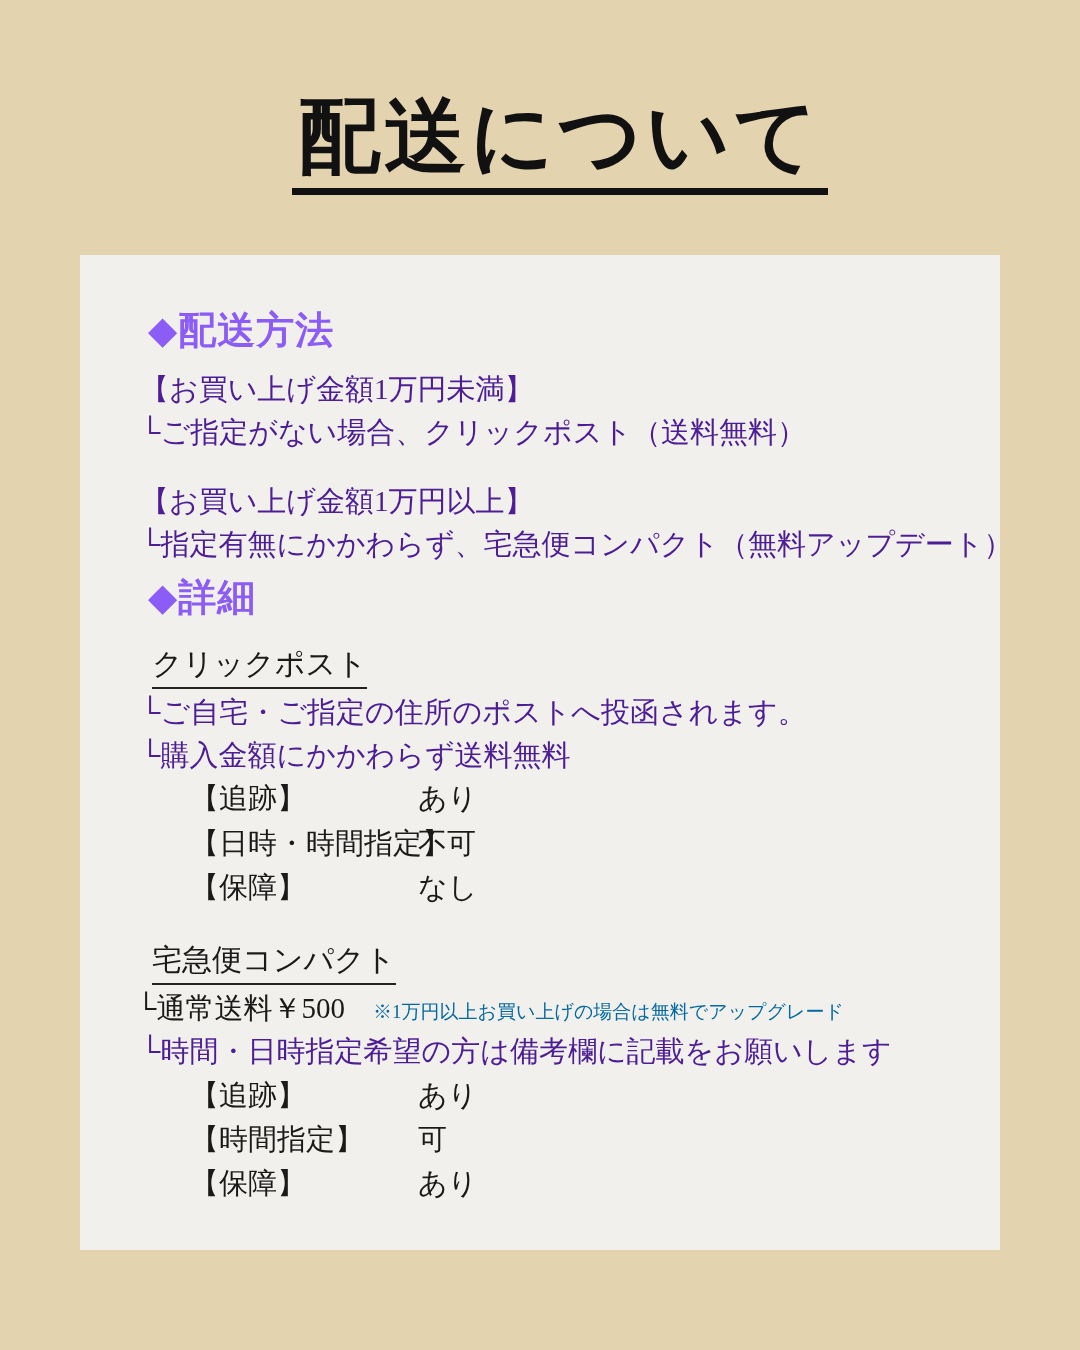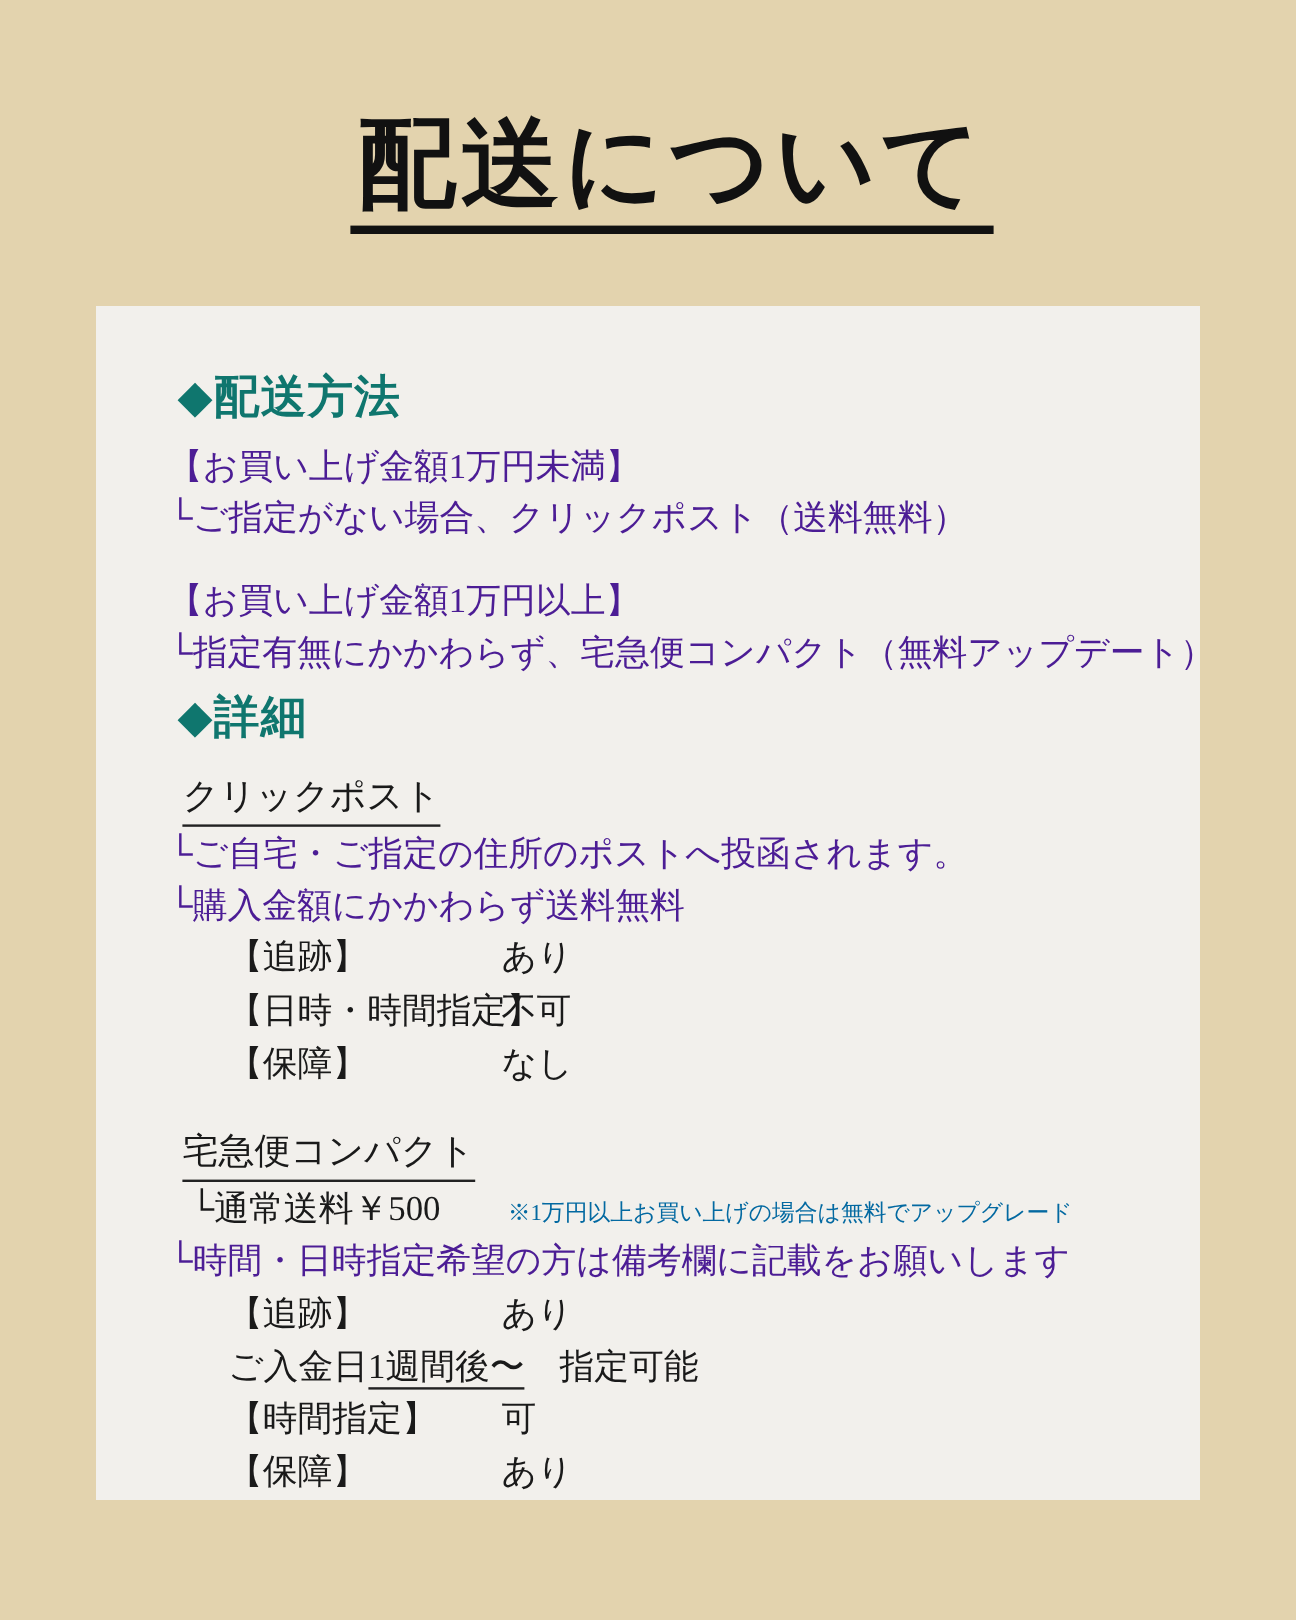--- a/index.html
+++ b/index.html
@@ -43,21 +43,21 @@
     height: 995px;
     background: #f2f0ec;
     box-sizing: border-box;
     padding: 44px 44px 20px 44px;
   }
   .section-head {
     font-size: 38px;
     font-weight: 700;
     letter-spacing: 1px;
     margin: 6px 0 12px 24px;
-    color: #0f766e;
+    color: #8b5cf6;
   }
   .section-head.second {
   }
   .line {
     font-size: 29px;
     line-height: 1.48;
     margin-left: 16px;
     color: #4c1d95;
     white-space: nowrap;
   }
@@ -93,23 +93,22 @@
     flex: 1 1 auto;
   }
   .note {
     font-size: 19px;
     margin-left: 28px;
     color: #0369a1;
   }
   .row-inline {
     display: flex;
     align-items: baseline;
-    margin-left: 34px;
+    margin-left: 12px;
     white-space: nowrap;
-    gap: 28px;
   }
   .row-inline .main {
     font-size: 29px;
     line-height: 1.5;
   }
   .u {
     border-bottom: 2px solid #222;
     padding-bottom: 1px;
   }
   .blk-gap-m { height: 22px; }
@@ -160,21 +159,20 @@
       <div class="row-inline">
         <div class="main">└通常送料￥500</div>
         <div class="note">※1万円以上お買い上げの場合は無料でアップグレード</div>
       </div>
       <div class="line">└時間・日時指定希望の方は備考欄に記載をお願いします</div>
       <div class="kv">
         <div class="k">【追跡】</div>
         <div class="v">あり</div>
       </div>
       <div class="kv">
-        <div class="v">ご入金日<span class="u">1週間後〜</span>　指定可能</div>
       </div>
       <div class="kv">
         <div class="k">【時間指定】</div>
         <div class="v">可</div>
       </div>
       <div class="kv">
         <div class="k">【保障】</div>
         <div class="v">あり</div>
       </div>
     </div>

